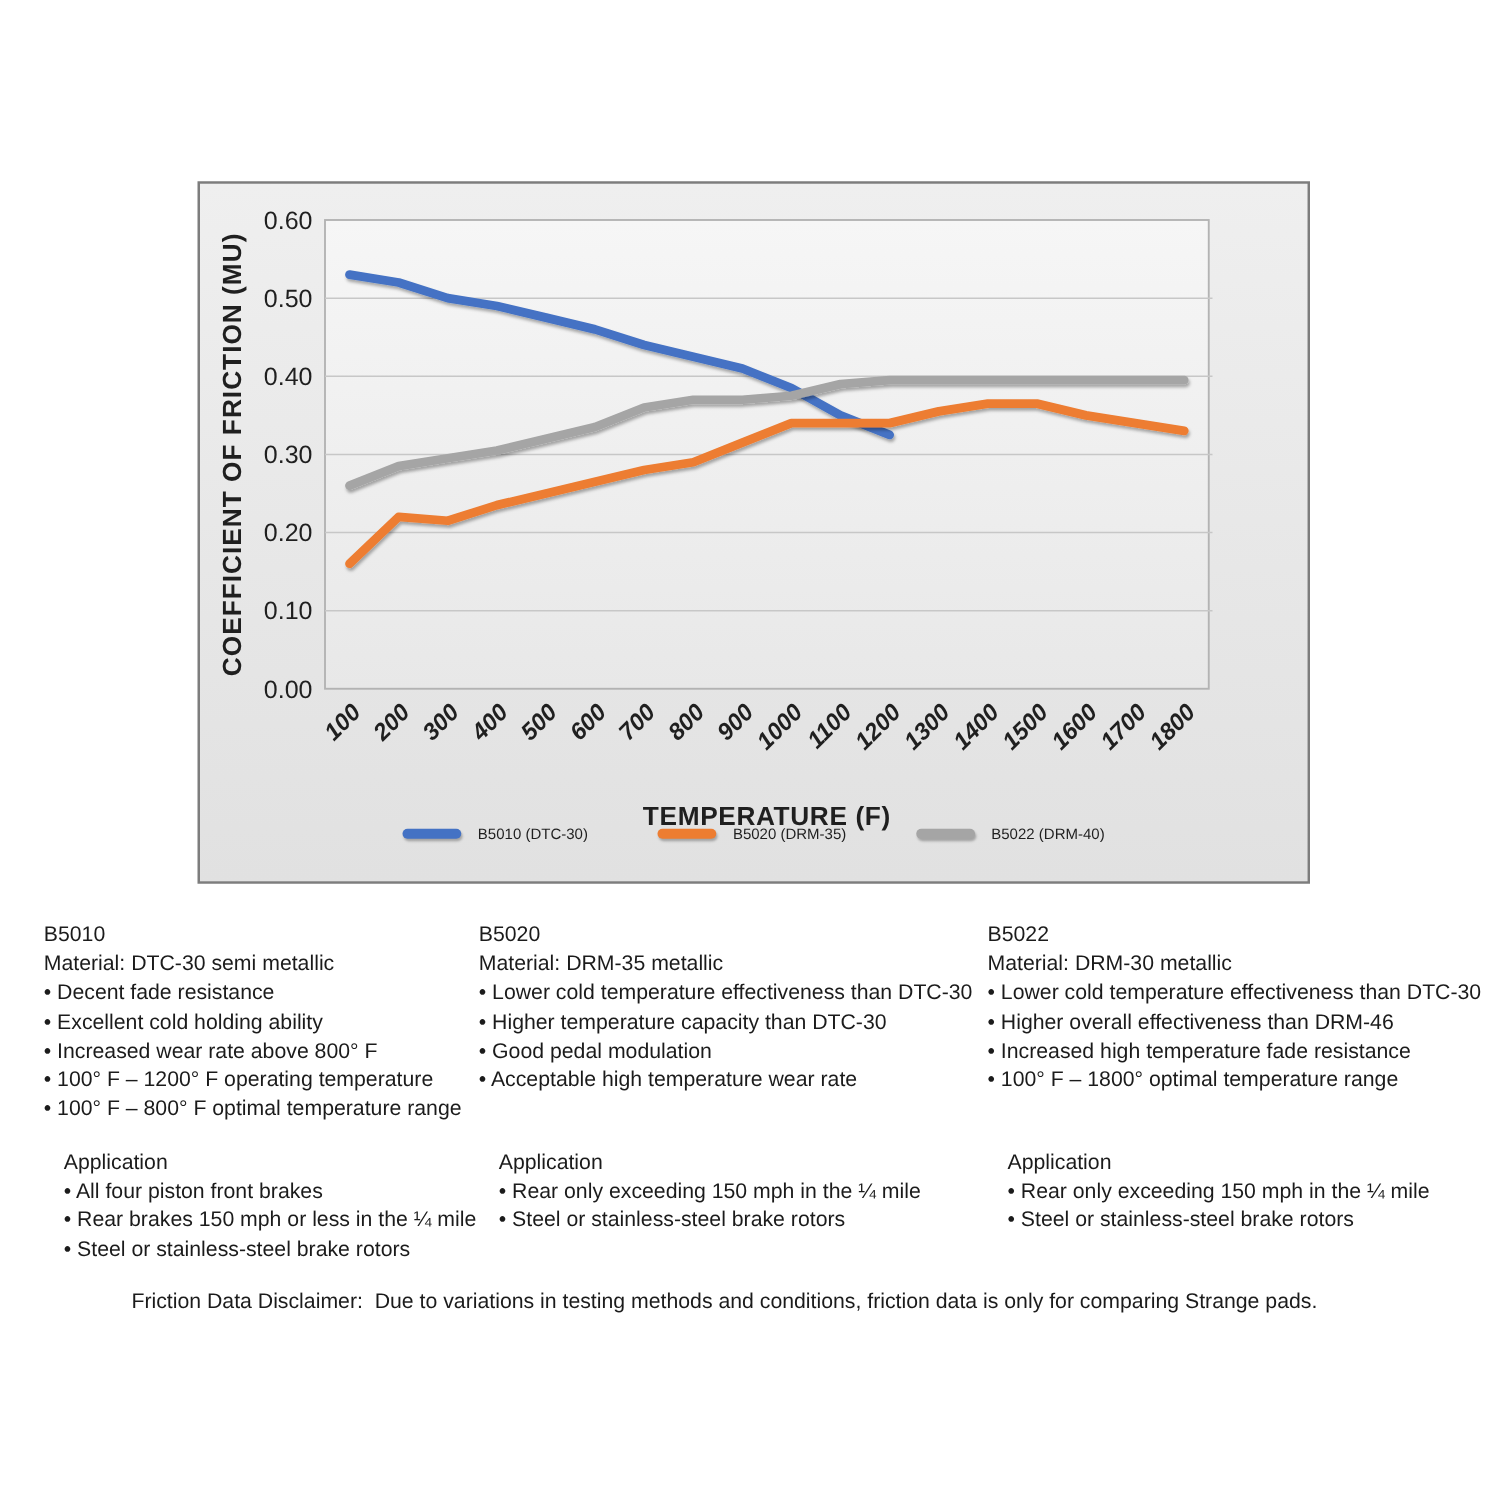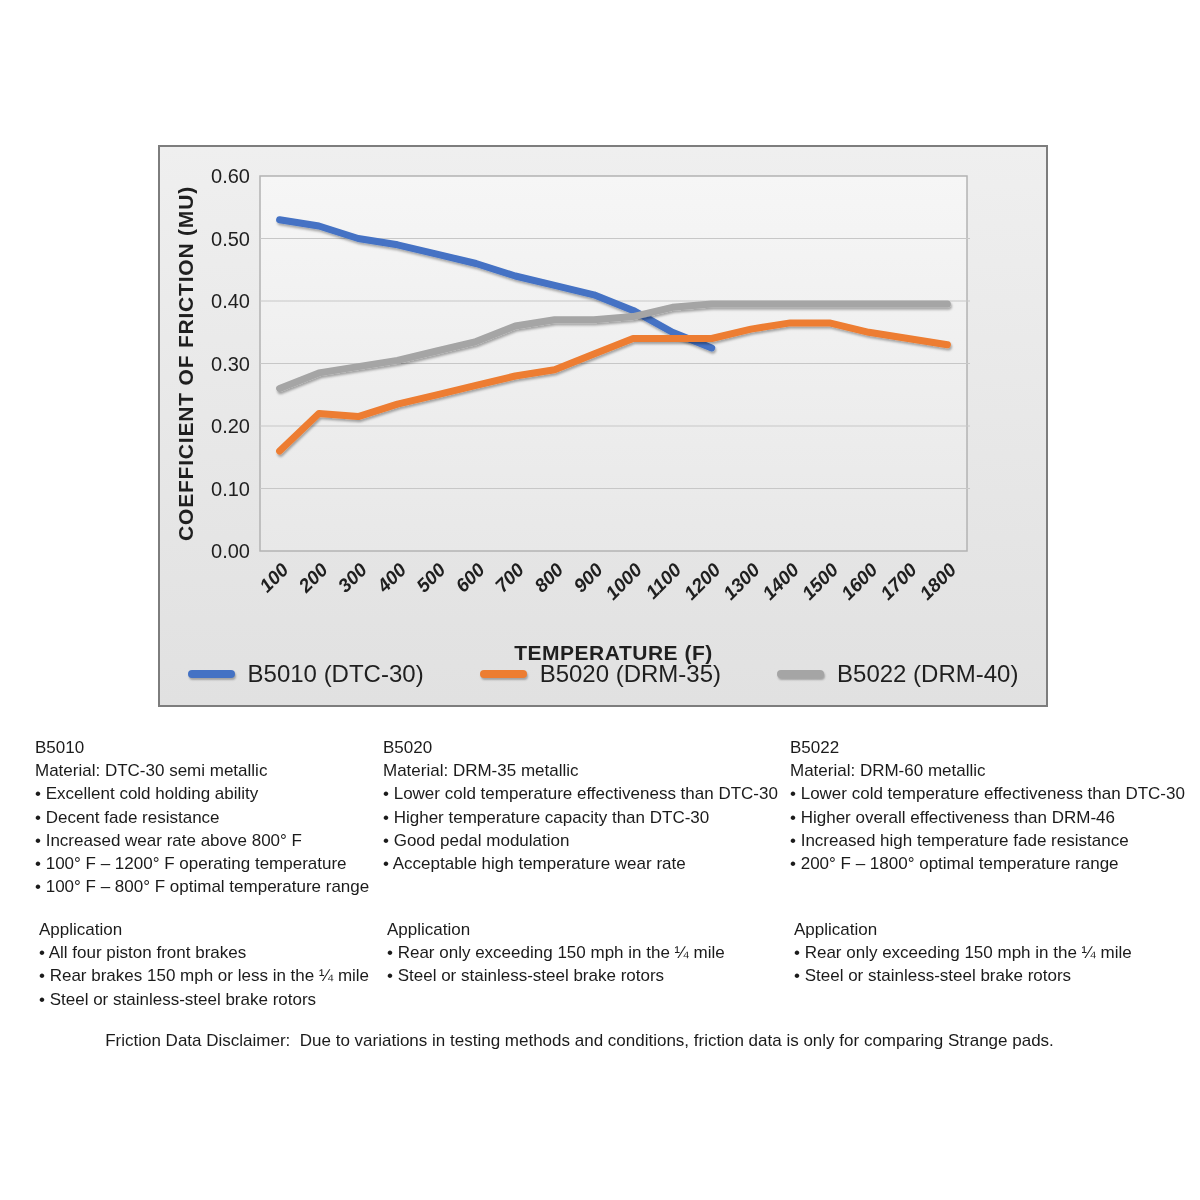--- a/index.html
+++ b/index.html
@@ -10,27 +10,27 @@
   #chart-card{position:absolute;left:158px;top:145px;width:890px;height:562px;
     border:2px solid #7d7d7d;box-sizing:border-box;
     background:linear-gradient(180deg,#efefef 0%,#e7e7e7 55%,#e1e1e1 100%);}
   #chart-svg{position:absolute;left:0;top:0;}
 
   
   #legend{position:absolute;left:0;top:513px;width:100%;display:flex;
     justify-content:center;align-items:center;gap:56px;}
   .legend-item{display:flex;align-items:center;gap:13px;}
   .legend-swatch{width:47px;height:8px;border-radius:4px;box-shadow:1px 2px 2px rgba(0,0,0,.28);}
-  .legend-label{font-size:24px;color:#1f1f1f;}
+  .legend-label{font-size:12px;color:#1f1f1f;}
 
   
   .product-col{position:absolute;top:712px;height:305px;font-size:17px;line-height:23.2px;}
   .p-title{margin-bottom:0;margin-top:24px;}
   .bullet-line{white-space:nowrap;}
-  .app-block{position:absolute;left:4px;top:206px;}
+  .app-block{position:absolute;left:16px;top:206px;}
 
   #disclaimer{position:absolute;left:0;top:1031px;width:1159px;text-align:center;
     font-size:17px;white-space:pre-wrap;color:#1b1b1b;}
 </style>
 </head>
 <body>
 
 <div id="page">
 
   <div id="chart-card">
@@ -94,22 +94,22 @@
           <div class="legend-swatch" style="background: rgb(165, 165, 165);"></div>
           <span class="legend-label">B5022 (DRM-40)</span>
         </div>
       </div>
   </div>
 
   <section class="product-col" style="left:35px;width:345px">
     <div class="p-title">B5010</div>
     <div class="p-line">Material: DTC-30 semi metallic</div>
     <div>
+        <div class="bullet-line">• Decent fade resistance</div>
         <div class="bullet-line">• Excellent cold holding ability</div>
-        <div class="bullet-line">• Decent fade resistance</div>
         <div class="bullet-line">• Increased wear rate above 800° F</div>
         <div class="bullet-line">• 100° F – 1200° F operating temperature</div>
         <div class="bullet-line">• 100° F – 800° F optimal temperature range</div>
       </div>
     <div class="app-block">
       <div>Application</div>
       <div>
           <div class="bullet-line">• All four piston front brakes</div>
           <div class="bullet-line">• Rear brakes 150 mph or less in the ¼ mile</div>
           <div class="bullet-line">• Steel or stainless-steel brake rotors</div>
@@ -130,26 +130,26 @@
       <div>Application</div>
       <div>
           <div class="bullet-line">• Rear only exceeding 150 mph in the ¼ mile</div>
           <div class="bullet-line">• Steel or stainless-steel brake rotors</div>
         </div>
     </div>
   </section>
 
   <section class="product-col" style="left:790px;width:405px">
     <div class="p-title">B5022</div>
-    <div class="p-line">Material: DRM-60 metallic</div>
+    <div class="p-line">Material: DRM-30 metallic</div>
     <div>
         <div class="bullet-line">• Lower cold temperature effectiveness than DTC-30</div>
         <div class="bullet-line">• Higher overall effectiveness than DRM-46</div>
         <div class="bullet-line">• Increased high temperature fade resistance</div>
-        <div class="bullet-line">• 200° F – 1800° optimal temperature range</div>
+        <div class="bullet-line">• 100° F – 1800° optimal temperature range</div>
       </div>
     <div class="app-block">
       <div>Application</div>
       <div>
           <div class="bullet-line">• Rear only exceeding 150 mph in the ¼ mile</div>
           <div class="bullet-line">• Steel or stainless-steel brake rotors</div>
         </div>
     </div>
   </section>
 

